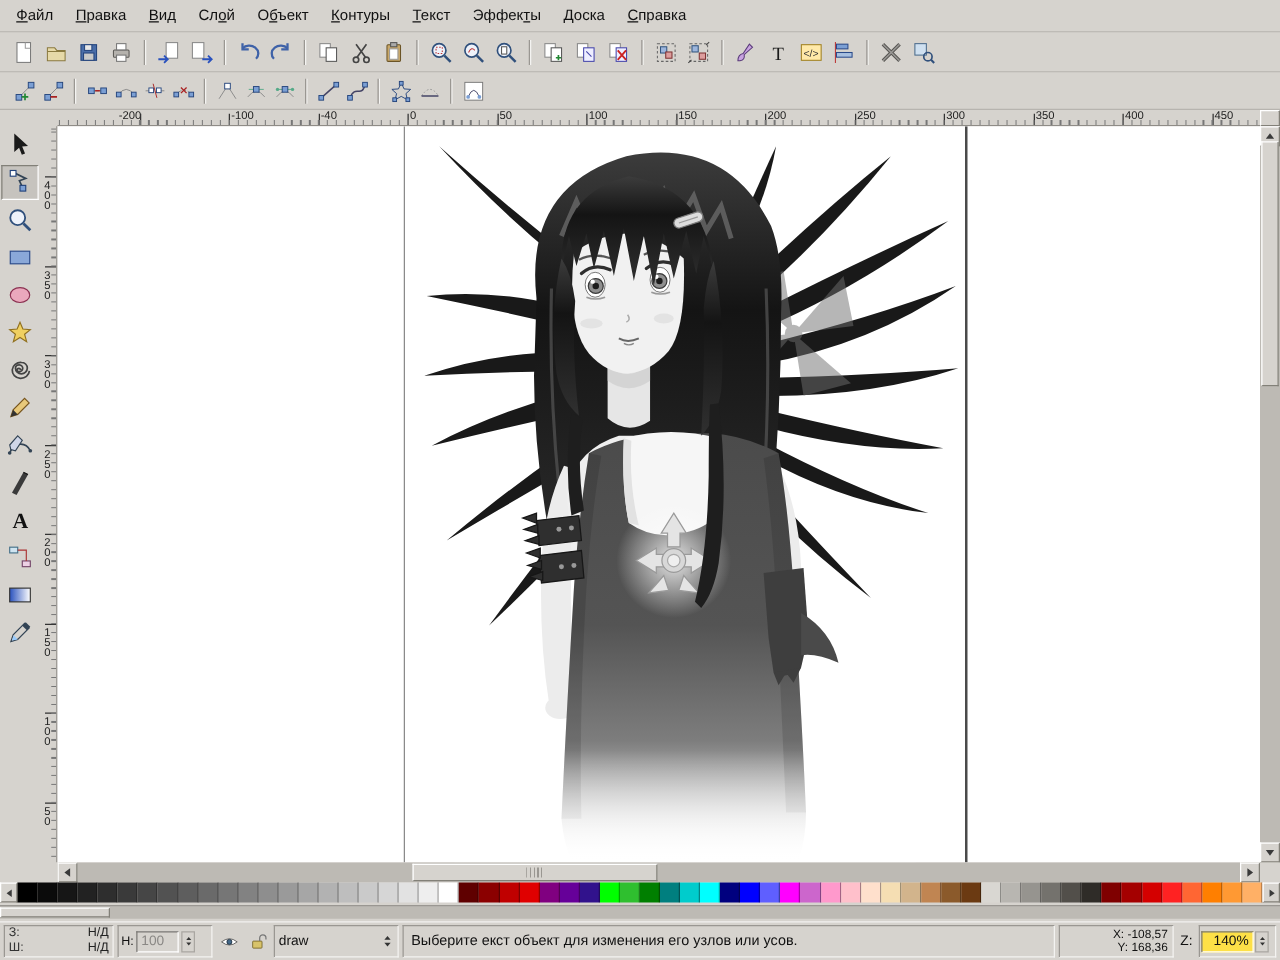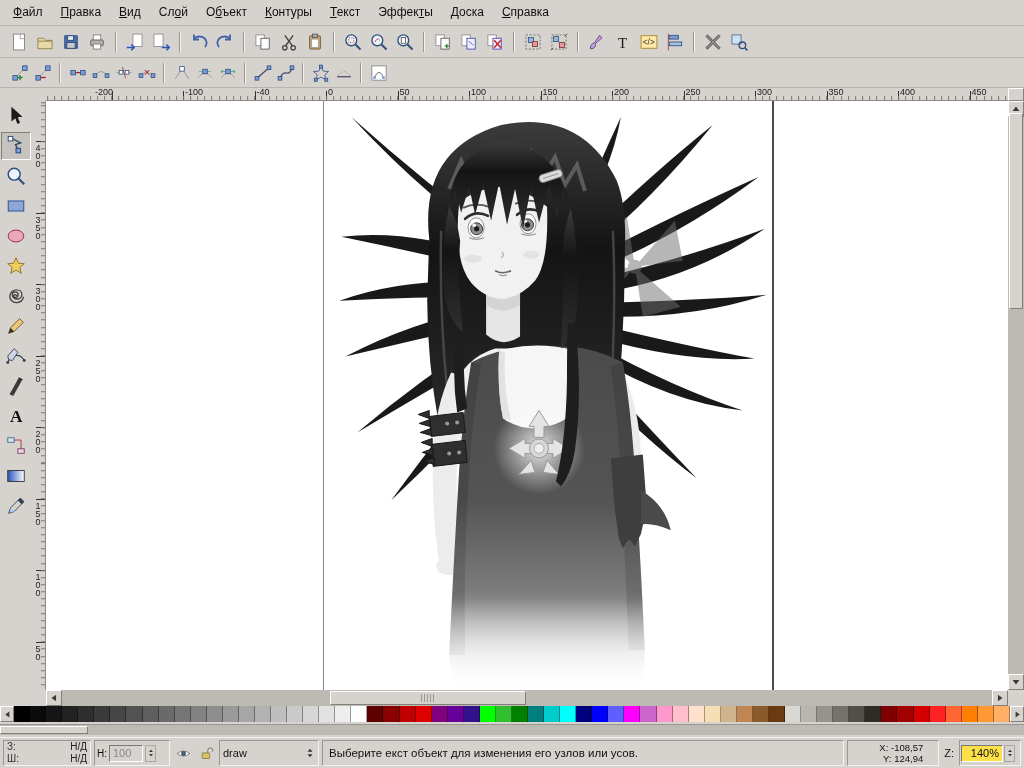--- a/index.html
+++ b/index.html
@@ -76,21 +76,21 @@
   #op-panel { width:76px; flex:none; padding:0 2px; gap:2px; font-size:10px; }
   .entry { background:#fde047; border:1px solid; border-color:#7a7875 #fff #fff #7a7875; padding:1px 3px; font-size:11px; line-height:13px; }
   .entry.disabled { background:#d6d3ce; color:#8a8885; }
   .spin { width:11px; height:17px; display:flex; align-items:center; justify-content:center; background:#d6d3ce; border:1px solid #a9a6a1; }
   .spin svg { width:8px; height:14px; }
   .icon-btn { width:20px; flex:none; display:flex; align-items:center; justify-content:center; border:1px solid transparent; }
   .icon-btn svg { width:15px; height:15px; }
   .combo { width:100px; flex:none; padding:0 3px; justify-content:space-between; font-size:11px; }
   .combo-arrows svg { width:10px; height:14px; }
   .msg { flex:1; padding:0 6px; font-size:11.5px; overflow:hidden; white-space:nowrap; }
-  .xy { width:92px; flex:none; flex-direction:column; align-items:flex-end; justify-content:center; padding:0 15px; font-size:9.5px; line-height:11px; }
+  .xy { width:92px; flex:none; flex-direction:column; align-items:flex-end; justify-content:center; padding:0 4px; font-size:9.5px; line-height:11px; }
   #zlab { align-self:center; font-size:11px; padding:0 2px; }
   .zoombox { width:62px; flex:none; padding:0 1px; gap:1px; }
   .zoombox .entry { width:42px; text-align:right; }
 </style>
 </head>
 <body>
 
 <div id="app">
 
   <div id="menubar">
@@ -935,21 +935,21 @@
       <span class="combo-arrows">
           <svg viewBox="0 0 24 24" width="100%" height="100%">
             <path d="M12,2 L18,9 H6z" fill="#333"></path>
             <path d="M12,22 L18,15 H6z" fill="#333"></path>
           </svg>
         </span>
     </div>
     <div class="sb-panel msg">Выберите екст объект для изменения его узлов или усов.</div>
     <div class="sb-panel xy">
       <div><span>X:</span> <span>-108,57</span></div>
-      <div><span>Y:</span> <span>124,94</span></div>
+      <div><span>Y:</span> <span>168,36</span></div>
     </div>
     <span id="zlab">Z:</span>
     <div class="sb-panel zoombox">
       <span class="entry">140%</span>
       <span class="spin">
           <svg viewBox="0 0 24 24" width="100%" height="100%">
             <path d="M12,2 L18,9 H6z" fill="#333"></path>
             <path d="M12,22 L18,15 H6z" fill="#333"></path>
           </svg>
         </span>

